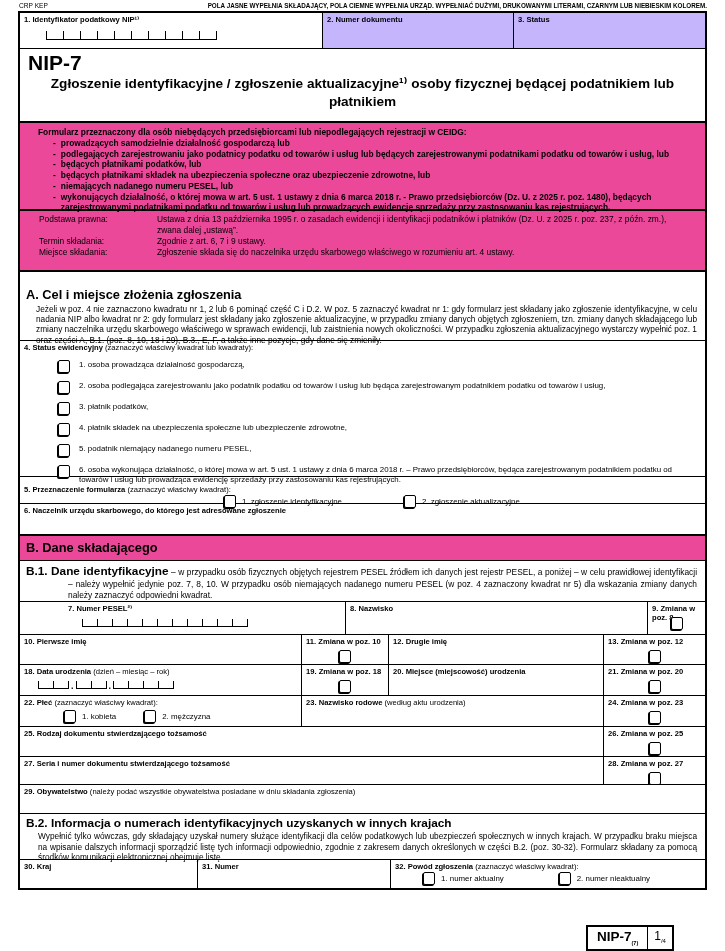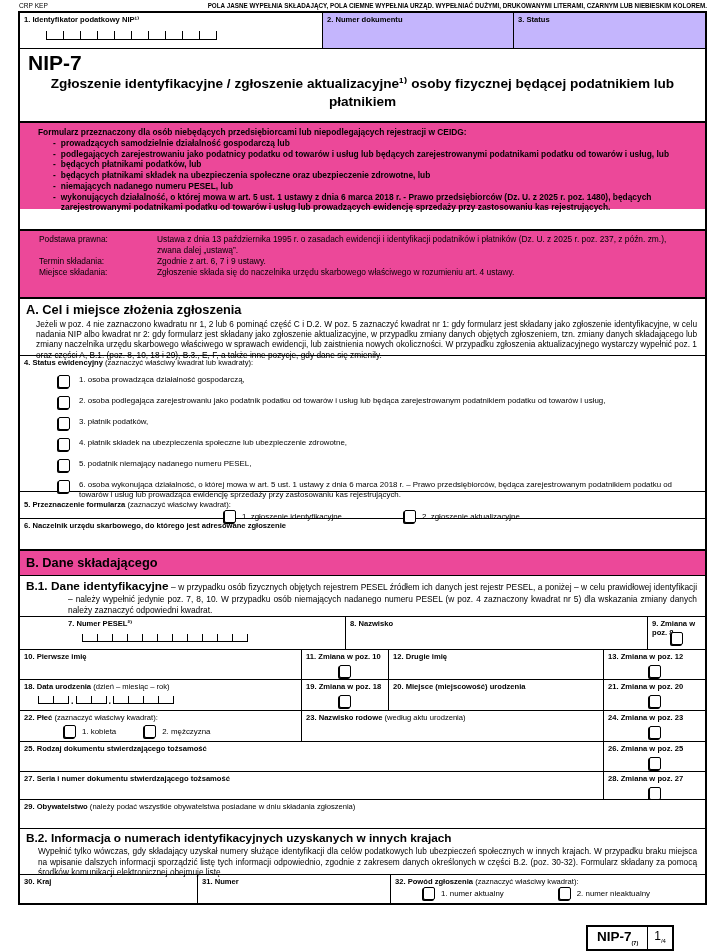--- a/index.html
+++ b/index.html
@@ -33,26 +33,26 @@
   
   .titleblock{padding:3px 8px 6px 8px;border-top:1px solid #000;}
   .code{font-size:21px;font-weight:bold;line-height:1.05;}
   .bigtitle{font-size:13.6px;font-weight:bold;text-align:center;line-height:1.3;margin-top:1px;}
   
   .intro{padding:4px 6px 4px 18px;font-size:8.4px;font-weight:bold;line-height:1.28;}
   .bullet{display:flex;padding-left:15px;}
   .bullet::before{content:"-";margin-right:5px;}
   .bullet span{max-width:612px;}
   
-  .legal{padding:3px 6px 8px 0;font-size:8.4px;line-height:1.3;margin-top:20px;}
+  .legal{padding:3px 6px 1px 0;font-size:8.4px;line-height:1.3;}
   .legalrow{display:flex;}
   .legalrow .ll{flex:0 0 118px;padding-left:19px;}
   .legalrow .lv{flex:1;padding-right:8px;}
   
-  .seca{padding:4px 6px 2px 6px;}
+  .seca{padding:16px 6px 2px 6px;}
   .sec-title{font-size:12.8px;font-weight:bold;line-height:1.15;}
   .sec-note{font-size:8.3px;line-height:1.25;text-align:justify;padding:1px 2px 2px 10px;}
   
   .opt4{display:flex;align-items:flex-start;margin:8px 0 0 34px;}
   .opt4 .cb{margin-right:9px;margin-top:0px;}
   .optlbl{font-size:7.9px;line-height:1.25;max-width:600px;}
   .inlineopt{display:inline-flex;align-items:center;}
   .inlineopt .cb{margin-right:6px;}
   
   .b1h{padding:3px 8px 3px 48px;text-indent:-42px;font-size:8.4px;line-height:1.3;text-align:justify;}

